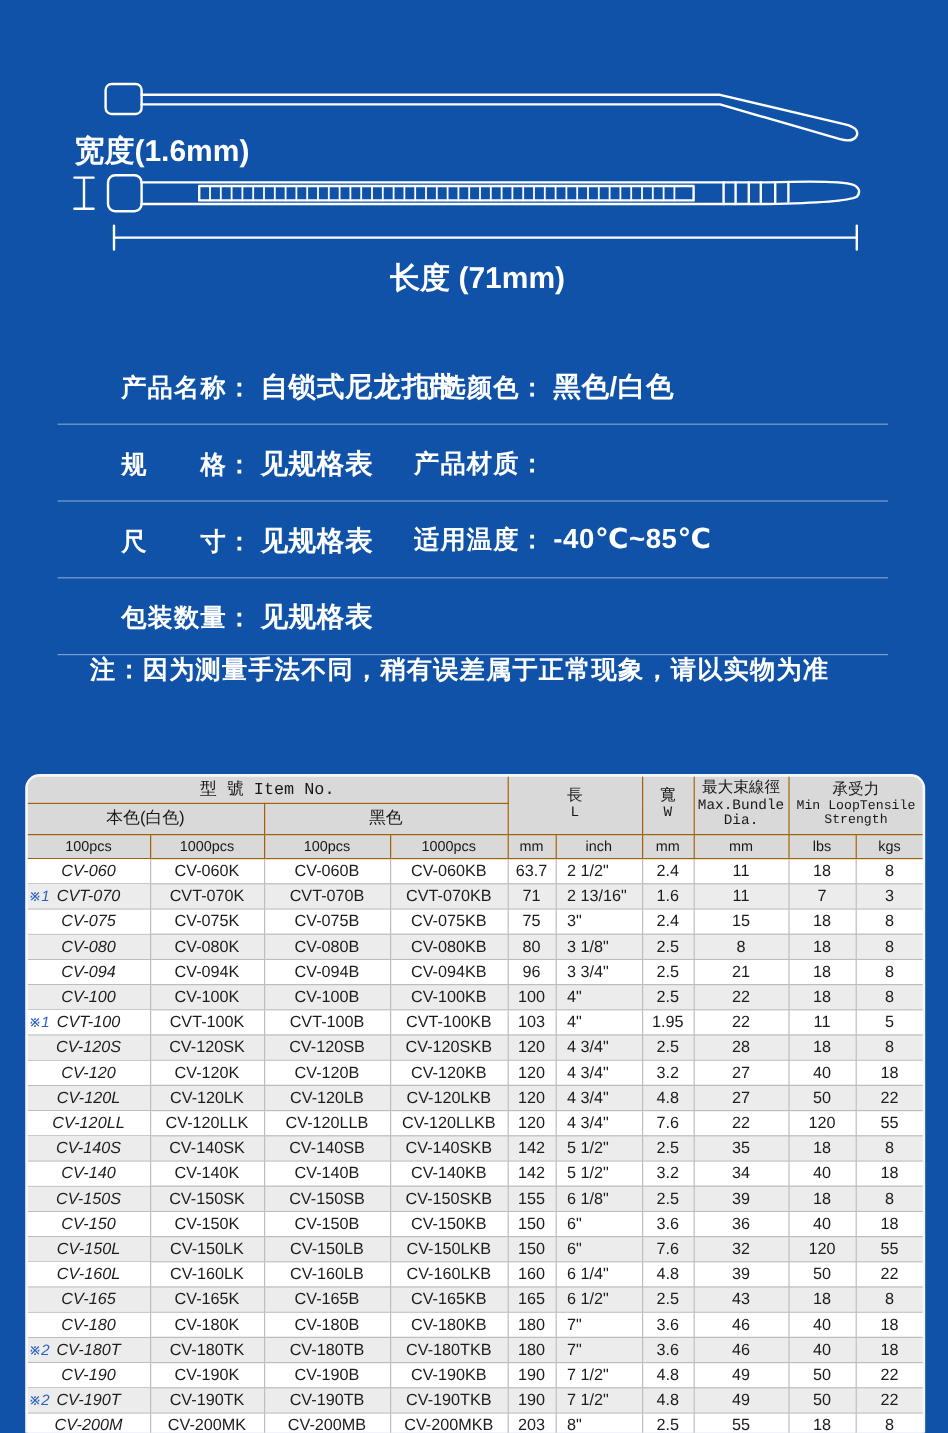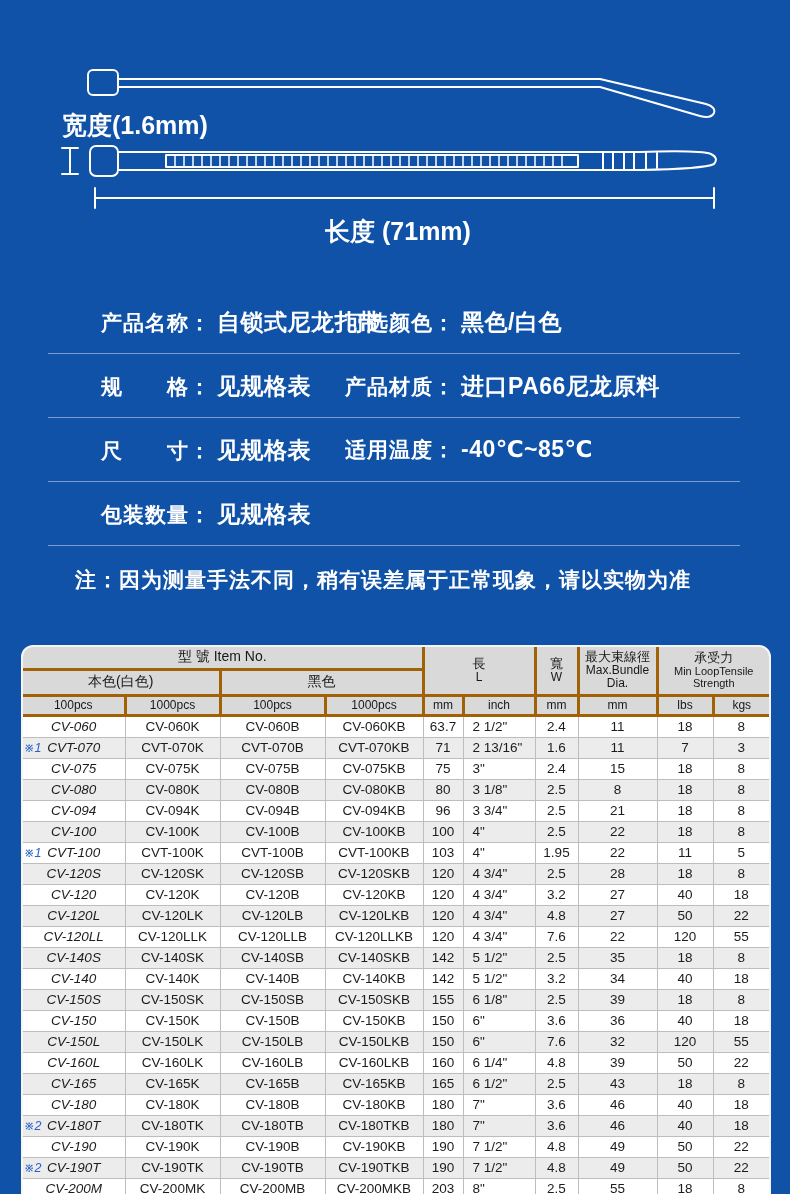--- a/index.html
+++ b/index.html
@@ -22,34 +22,34 @@
     content:""; position:absolute; bottom:0; left:48px; width:692px; height:1px;
     background:rgba(255,255,255,.45);
   }
   .spec-cell { display:flex; align-items:baseline; white-space:nowrap; }
   .spec-cell.left  { width:345px; padding-left:101px; }
   .spec-cell.right { flex:1; }
   .spec-label { font-size:21px; font-weight:700; letter-spacing:1px; }
   .spec-value { font-size:23px; font-weight:700; letter-spacing:.5px; margin-left:6px; }
 
   .note {
-    position:absolute; top:566px; left:75px; width:700px;
+    position:absolute; top:544px; left:75px; width:700px;
     color:#fff; font-size:21px; font-weight:700; letter-spacing:1px;
   }
 
   
   .table-wrap {
     position:absolute; top:645px; left:21px; width:750px;
     background:#fff; border:2px solid #f5f5f5;
     border-radius:12px 12px 0 0; overflow:hidden;
   }
   table { border-collapse:collapse; table-layout:fixed; width:746px; color:#1c1c1c; }
-  th { background:#d9d9d9; font-weight:400; border:3px solid #a16207; color:#181818; }
+  th { background:#d9d9d9; font-weight:400; border:1px solid #a16207; color:#181818; }
   td { border:1px solid #bdbdbd; background:#fff; }
-  tr.h1 th { height:22px; font-size:14px; }
+  tr.h1 th { height:22px; font-size:14px;font-family:Liberation Mono, monospace; }
   tr.h2 th { height:26px; font-size:14px; }
   tr.h3 th { height:20px; font-size:12px; }
   th.group { line-height:1.1; font-size:13px; padding:1px 0; }
   th.group .zh  { font-size:13px; }
   th.group .en  { font-size:12px; }
   th.group .en-sm { font-size:11px; }
   tbody td { height:20px; font-size:13.5px; text-align:center; line-height:20px; }
   tbody tr:nth-child(even) td { background:#ececec; }
   tbody td.c0 { position:relative;font-style:italic; }
   tbody td.c5 { text-align:left; padding-left:9px; }
@@ -143,21 +143,20 @@
         <span class="spec-value">黑色/白色</span>
       </div>
     </div>
     <div class="spec-row">
       <div class="spec-cell left">
         <span class="spec-label">规　　格：</span>
         <span class="spec-value">见规格表</span>
       </div>
       <div class="spec-cell right">
         <span class="spec-label">产品材质：</span>
-        <span class="spec-value">进口PA66尼龙原料</span>
       </div>
     </div>
     <div class="spec-row">
       <div class="spec-cell left">
         <span class="spec-label">尺　　寸：</span>
         <span class="spec-value">见规格表</span>
       </div>
       <div class="spec-cell right">
         <span class="spec-label">适用温度：</span>
         <span class="spec-value">-40℃~85℃</span>

